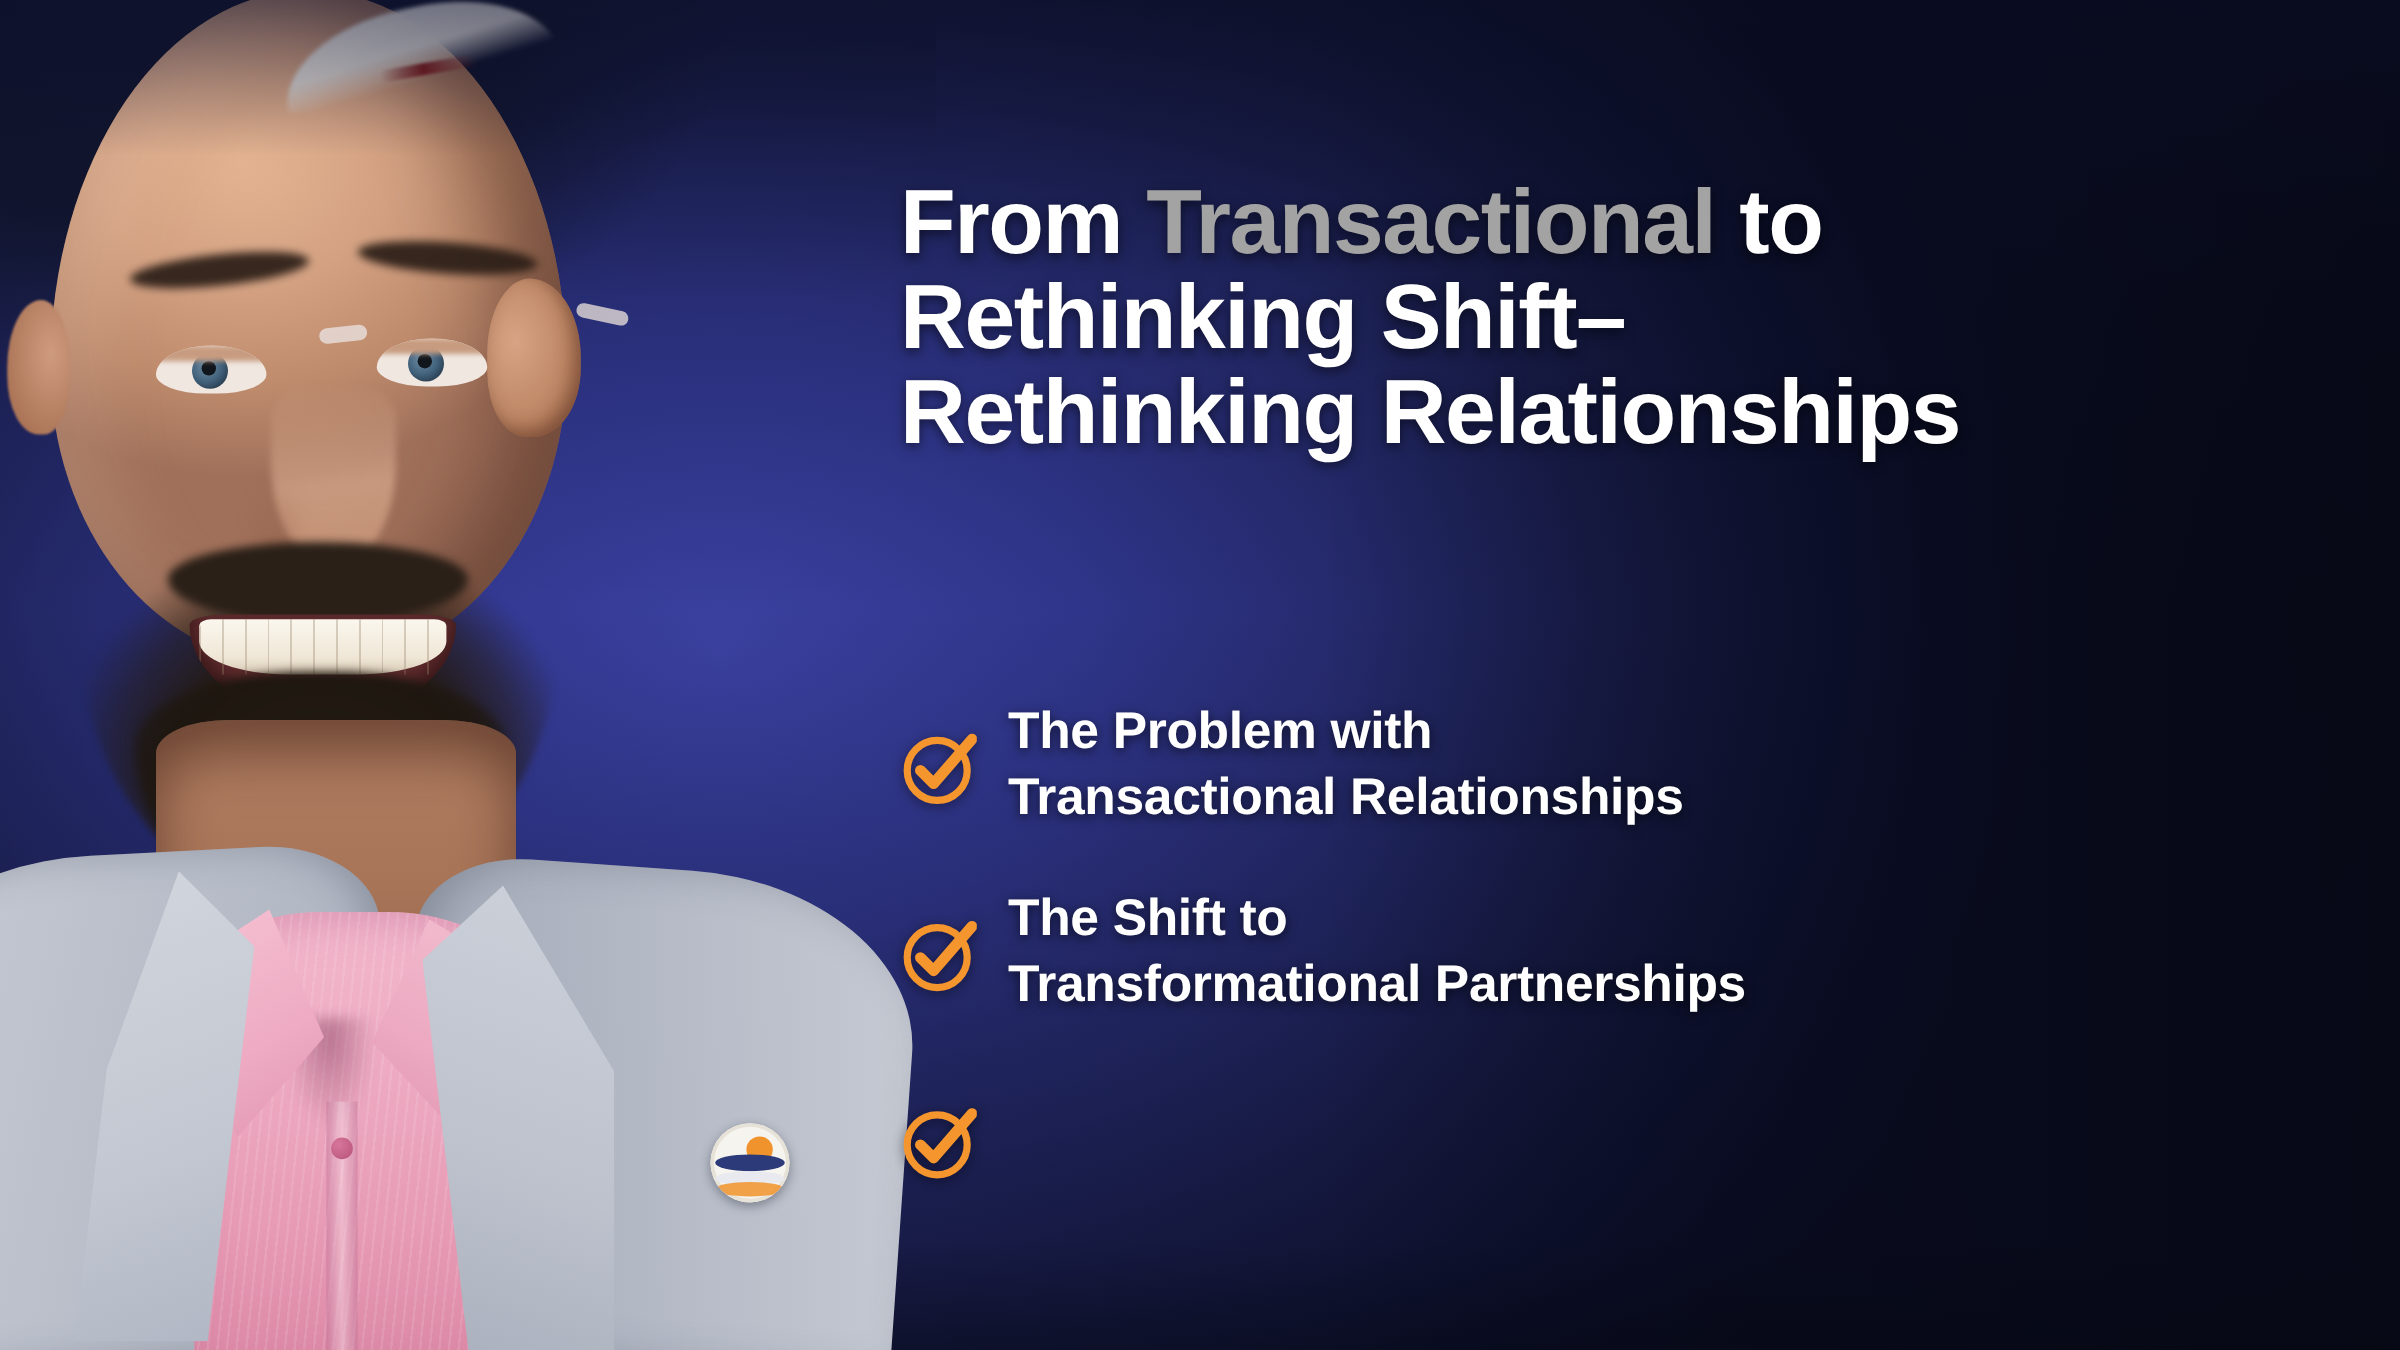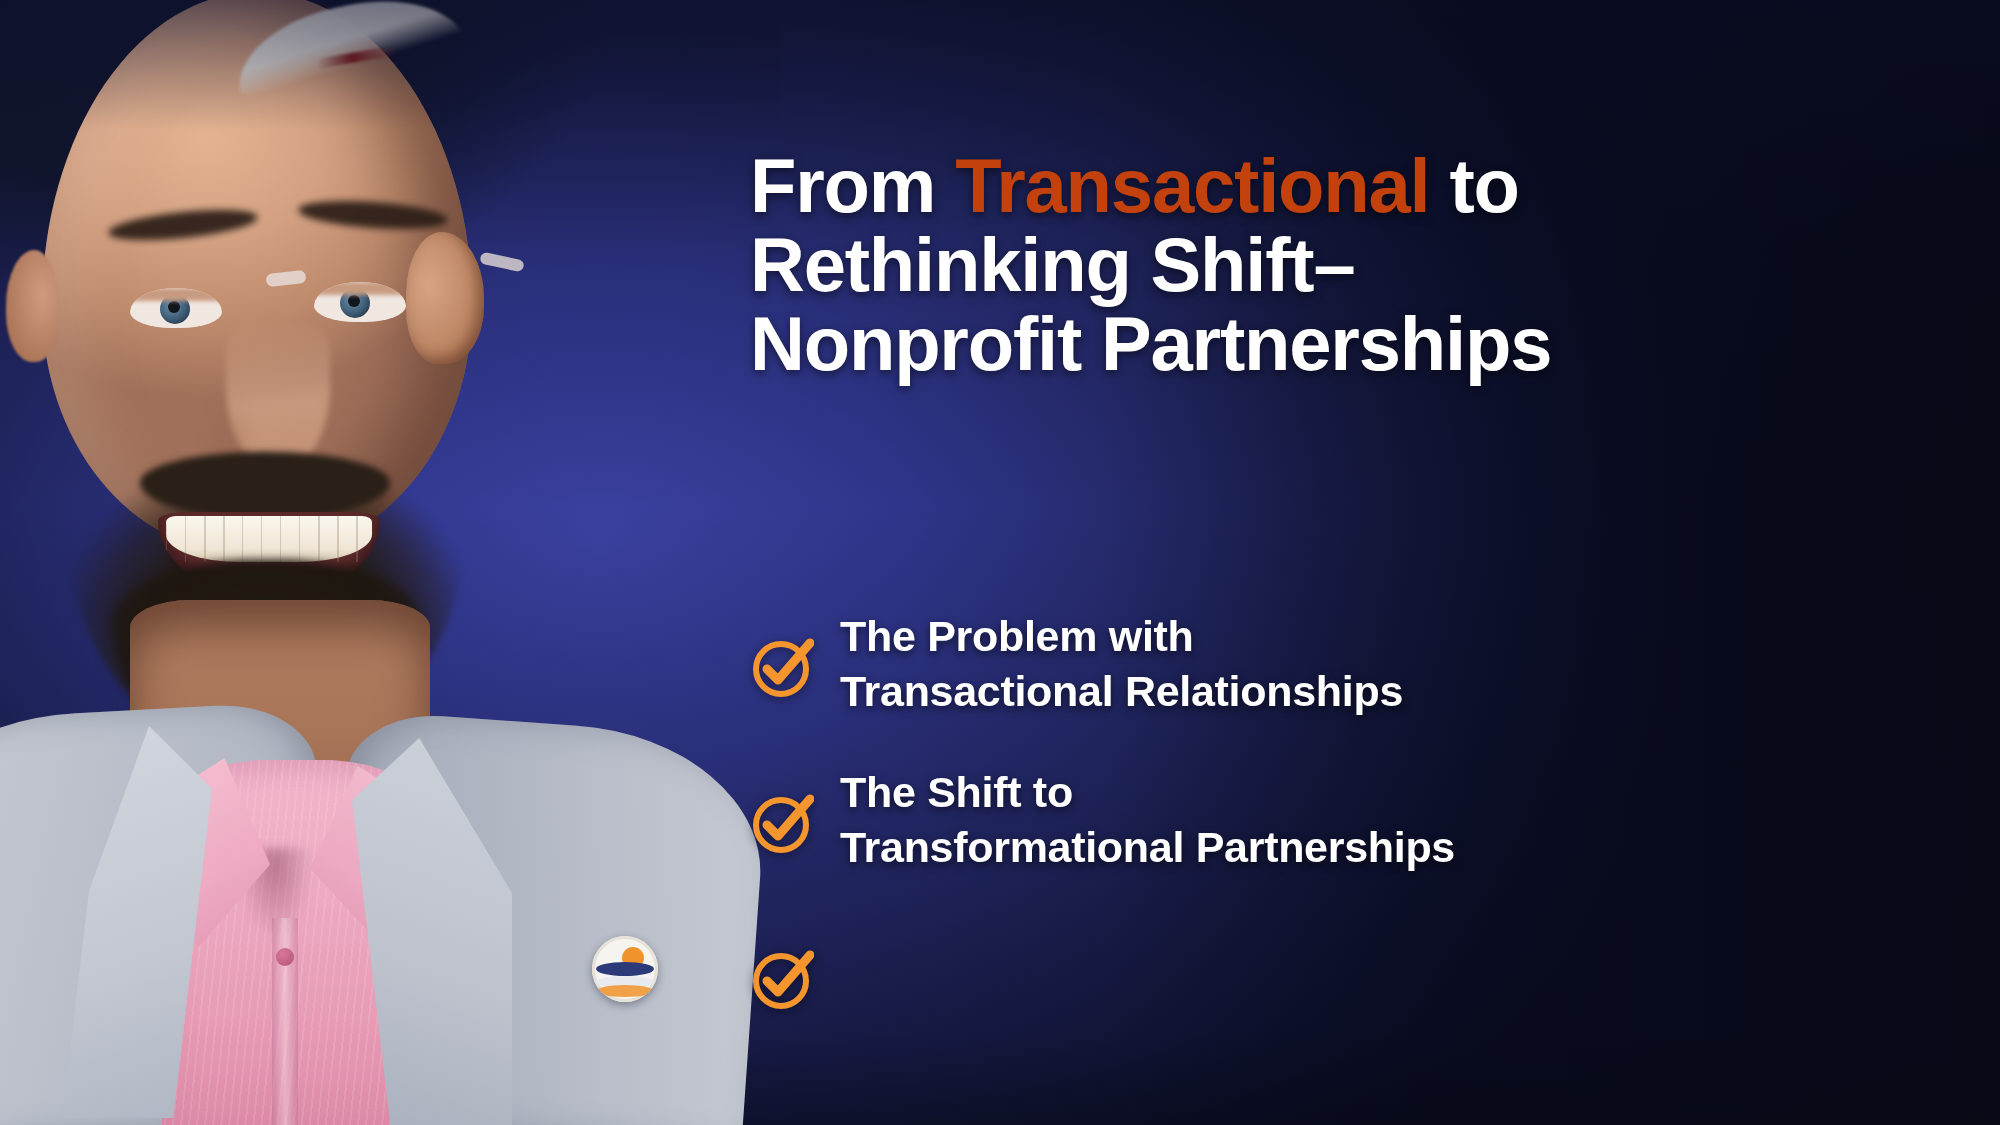--- a/index.html
+++ b/index.html
@@ -279,21 +279,21 @@
     line-height:1.04;
     font-weight:bold;
     letter-spacing:-1.2px;
     color:#ffffff;
     text-shadow:0 3px 10px rgba(0,0,0,.55);
   }
   .title .hl { color:#F5952D; }
   .title-line { display:block; white-space:nowrap; }
 
   .bullets {
-    position:absolute; left:0; top:582px; width:1200px;margin-top:27px;
+    position:absolute; left:0; top:582px; width:1200px;
   }
   .bullet {
     display:flex;
     align-items:flex-start;
     margin-bottom:46px;
   }
   .bullet:last-child { margin-bottom:0; }
 
   .check-icon {
     flex:0 0 auto;
@@ -383,23 +383,23 @@
       <div class="pin-wave3"></div>
     </div>
 
     <div class="photo-topfade"></div>
     <div class="photo-feather"></div>
   </div>
 
   <div class="content">
 
     <h1 class="title" id="title-root">
-        <span class="title-line"><span>From </span><span class="hl" style="color: #c2410c; text-align: center;">Transactional</span><span> to</span></span>
+        <span class="title-line"><span>From </span><span class="hl" style="color: #a3a3a3; text-align: center;">Transactional</span><span> to</span></span>
         <span class="title-line"><span>Rethinking Shift–</span></span>
-        <span class="title-line"><span>Nonprofit Partnerships</span></span>
+        <span class="title-line"><span>Rethinking Relationships</span></span>
       </h1>
 
     <div class="bullets" id="bullets-root">
         <div class="bullet">
           <span class="check-icon">
 <svg viewBox="0 0 64 64" width="64" height="64" xmlns="http://www.w3.org/2000/svg">
   <circle cx="31" cy="34" r="25" fill="none" stroke="#F5952D" stroke-width="6"></circle>
   <path d="M17 34 L28 45 L60 8" fill="none" stroke="#F5952D" stroke-width="9" stroke-linecap="round" stroke-linejoin="round"></path>
 </svg></span>
           <div class="bullet-text">The Problem with

